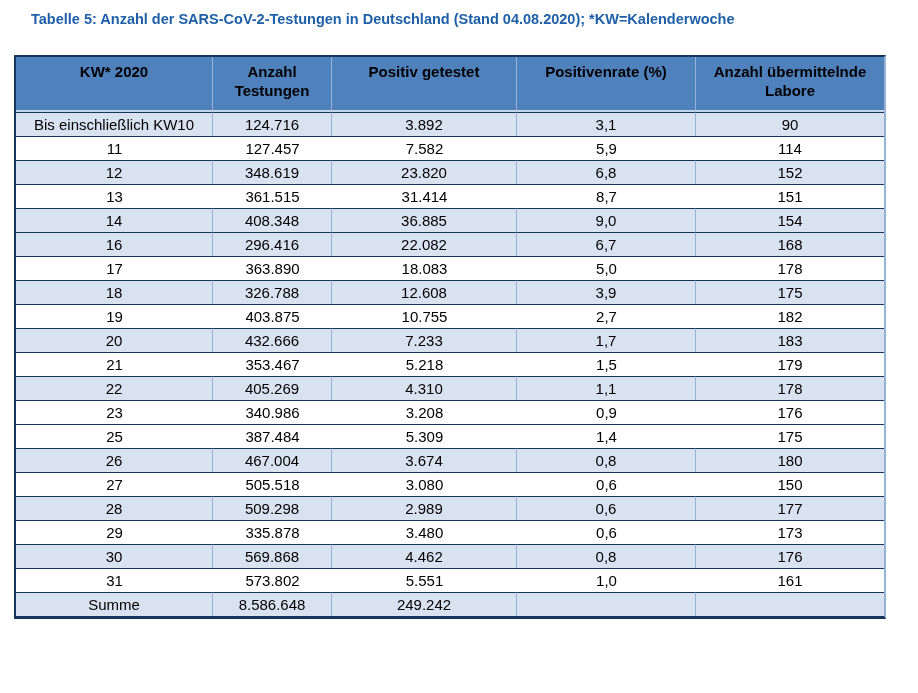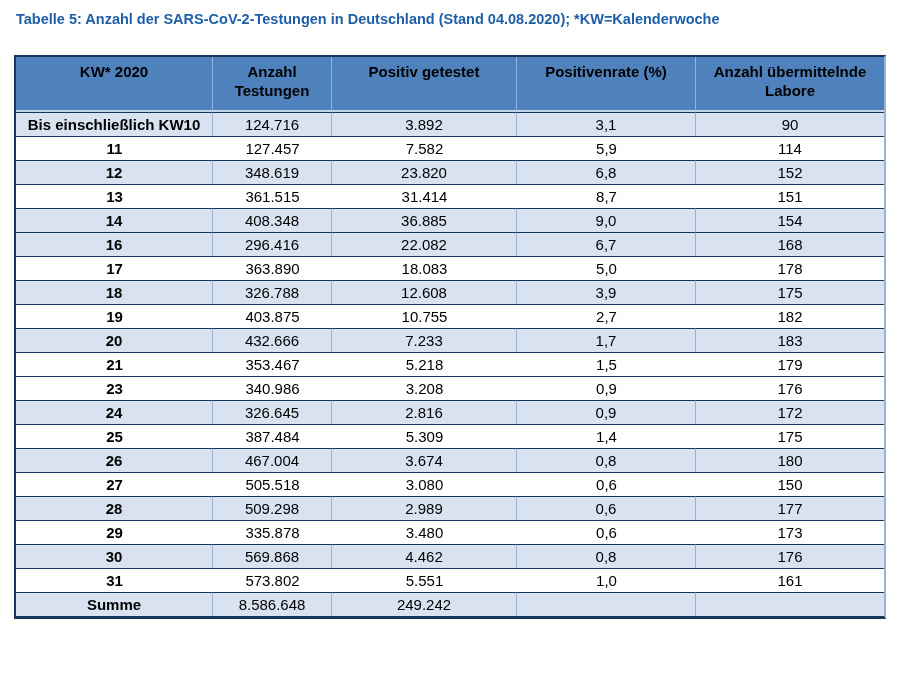--- a/index.html
+++ b/index.html
@@ -12,21 +12,21 @@
   * { box-sizing: border-box; }
   html, body { margin: 0; padding: 0; background: #fff; }
   body {
     width: 918px; height: 693px;
     font-family: "Liberation Sans", sans-serif;
     color: #000;
   }
   .page { position: relative; width: 918px; height: 693px; background: #fff; overflow: hidden; }
 
   .caption {
-    position: absolute; left: 16px; top: 11px;
+    position: absolute; left: 31px; top: 11px;
     font-size: 14.5px; font-weight: bold;
     color: var(--title-color);
     white-space: nowrap;
   }
 
   .table-frame {
     position: absolute; left: 14px; top: 55px; width: 872px;
     border-top: 2px solid var(--border-dark);
     border-left: 2px solid var(--border-dark);
     border-bottom: 3px solid var(--border-dark);
@@ -68,21 +68,21 @@
     border-top: 1px solid var(--border-dark);
     background: #fff;
     overflow: hidden;
     white-space: nowrap;
   }
   tr.shaded td {
     background: var(--row-shade);
     border-right: 1px solid var(--border-light);
   }
   tr.shaded td:last-child { border-right: none; }
-  td.kw-cell { font-weight: bold; }
+  td.kw-cell { font-weight: normal; }
 </style>
 </head>
 <body>
 
 <div class="page">
   <div class="caption">Tabelle 5: Anzahl der SARS-CoV-2-Testungen in Deutschland (Stand 04.08.2020); *KW=Kalenderwoche</div>
 
   <div class="table-frame">
     <table>
       <colgroup>
@@ -172,33 +172,33 @@
             <td>1,7</td>
             <td>183</td>
           </tr>
           <tr>
             <td class="kw-cell">21</td>
             <td>353.467</td>
             <td>5.218</td>
             <td>1,5</td>
             <td>179</td>
           </tr>
+          <tr class="shaded">
+            <td class="kw-cell">22</td>
+            <td>405.269</td>
+            <td>4.310</td>
+            <td>1,1</td>
+            <td>178</td>
+          </tr>
           <tr>
             <td class="kw-cell">23</td>
             <td>340.986</td>
             <td>3.208</td>
             <td>0,9</td>
             <td>176</td>
-          </tr>
-          <tr class="shaded">
-            <td class="kw-cell">24</td>
-            <td>326.645</td>
-            <td>2.816</td>
-            <td>0,9</td>
-            <td>172</td>
           </tr>
           <tr>
             <td class="kw-cell">25</td>
             <td>387.484</td>
             <td>5.309</td>
             <td>1,4</td>
             <td>175</td>
           </tr>
           <tr class="shaded">
             <td class="kw-cell">26</td>

